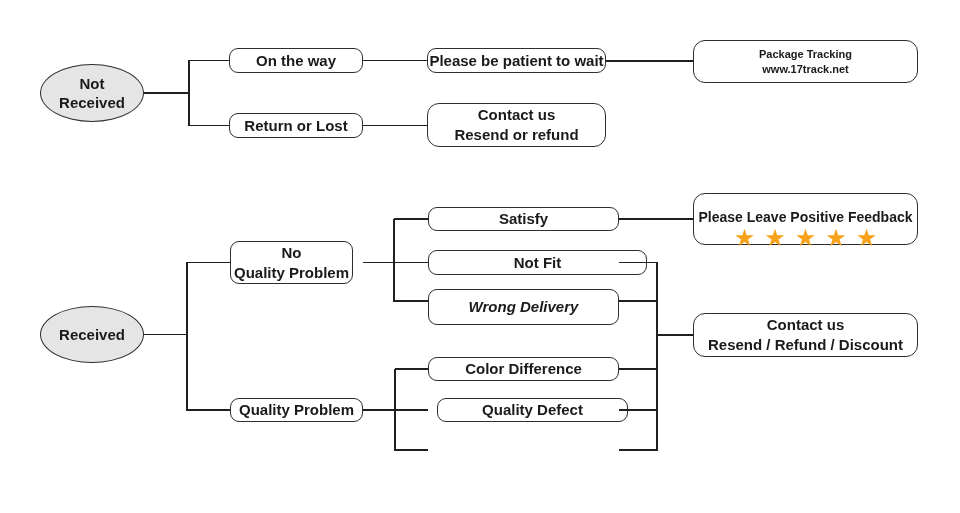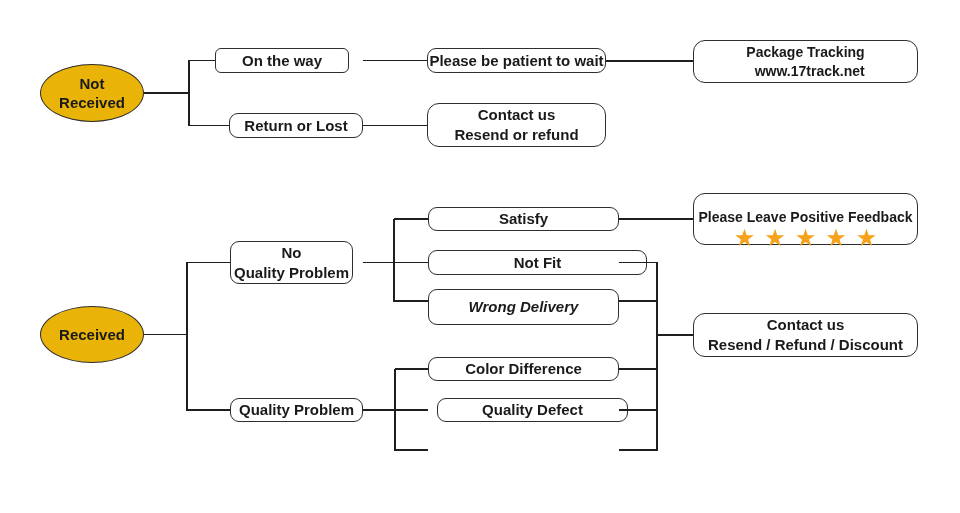--- a/index.html
+++ b/index.html
@@ -8,48 +8,48 @@
     font-family:"Liberation Sans", sans-serif;color:#1a1a1a;overflow:hidden;
   }
   .node{
     position:absolute;box-sizing:border-box;background:#fff;
     border:1.5px solid #2e2e2e;border-radius:9px;
     display:flex;align-items:center;justify-content:center;text-align:center;
     font-size:15px;font-weight:600;line-height:1.32;white-space:pre-line;
   }
   .node.big{border-radius:12px;}
   .ellipse{
-    position:absolute;box-sizing:border-box;background:#eab308;
+    position:absolute;box-sizing:border-box;background:#e5e5e5;
     border:1.5px solid #2e2e2e;border-radius:50%;
     display:flex;align-items:center;justify-content:center;text-align:center;
     font-size:15px;font-weight:600;line-height:1.3;white-space:pre-line;
   }
   .hl{position:absolute;height:1.5px;background:#1f1f1f;}
   .vl{position:absolute;width:1.5px;background:#1f1f1f;}
   .fb{flex-direction:column;justify-content:flex-start;padding-top:14px;font-size:14px;}
   .stars{
     font-size:24px;line-height:25px;color:#F7A21B;letter-spacing:9px;
     padding-left:9px;margin-top:-1px;font-weight:400;
   }
-  .small2{font-size:14px;text-align:right;}
+  .small2{font-size:11px;}
 </style>
 </head>
 <body>
 
 <div id="canvas">
 
   <div class="ellipse" style="left:40px;top:64px;width:104px;height:58px;">Not
 Received</div>
 
   <div class="hl" style="left:144px;top:92.25px;width:45px;"></div>
   <div class="vl" style="left:188.25px;top:60px;height:66px;"></div>
   <div class="hl" style="left:189px;top:59.75px;width:40px;"></div>
   <div class="hl" style="left:189px;top:124.75px;width:40px;"></div>
 
-  <div class="node" style="left:215px;top:48px;width:134px;height:25px;border-radius:6px;">On the way</div>
+  <div class="node" style="left:229px;top:48px;width:134px;height:25px;">On the way</div>
 
   <div class="hl" style="left:363px;top:59.75px;width:64px;"></div>
 
   <div class="node" style="left:427px;top:48px;width:179px;height:25px;">Please be patient to wait</div>
 
   <div class="hl" style="left:606px;top:60.25px;width:87px;"></div>
 
   <div class="node big small2" style="left:693px;top:40px;width:225px;height:43px;">Package Tracking
 www.17track.net</div>
 

